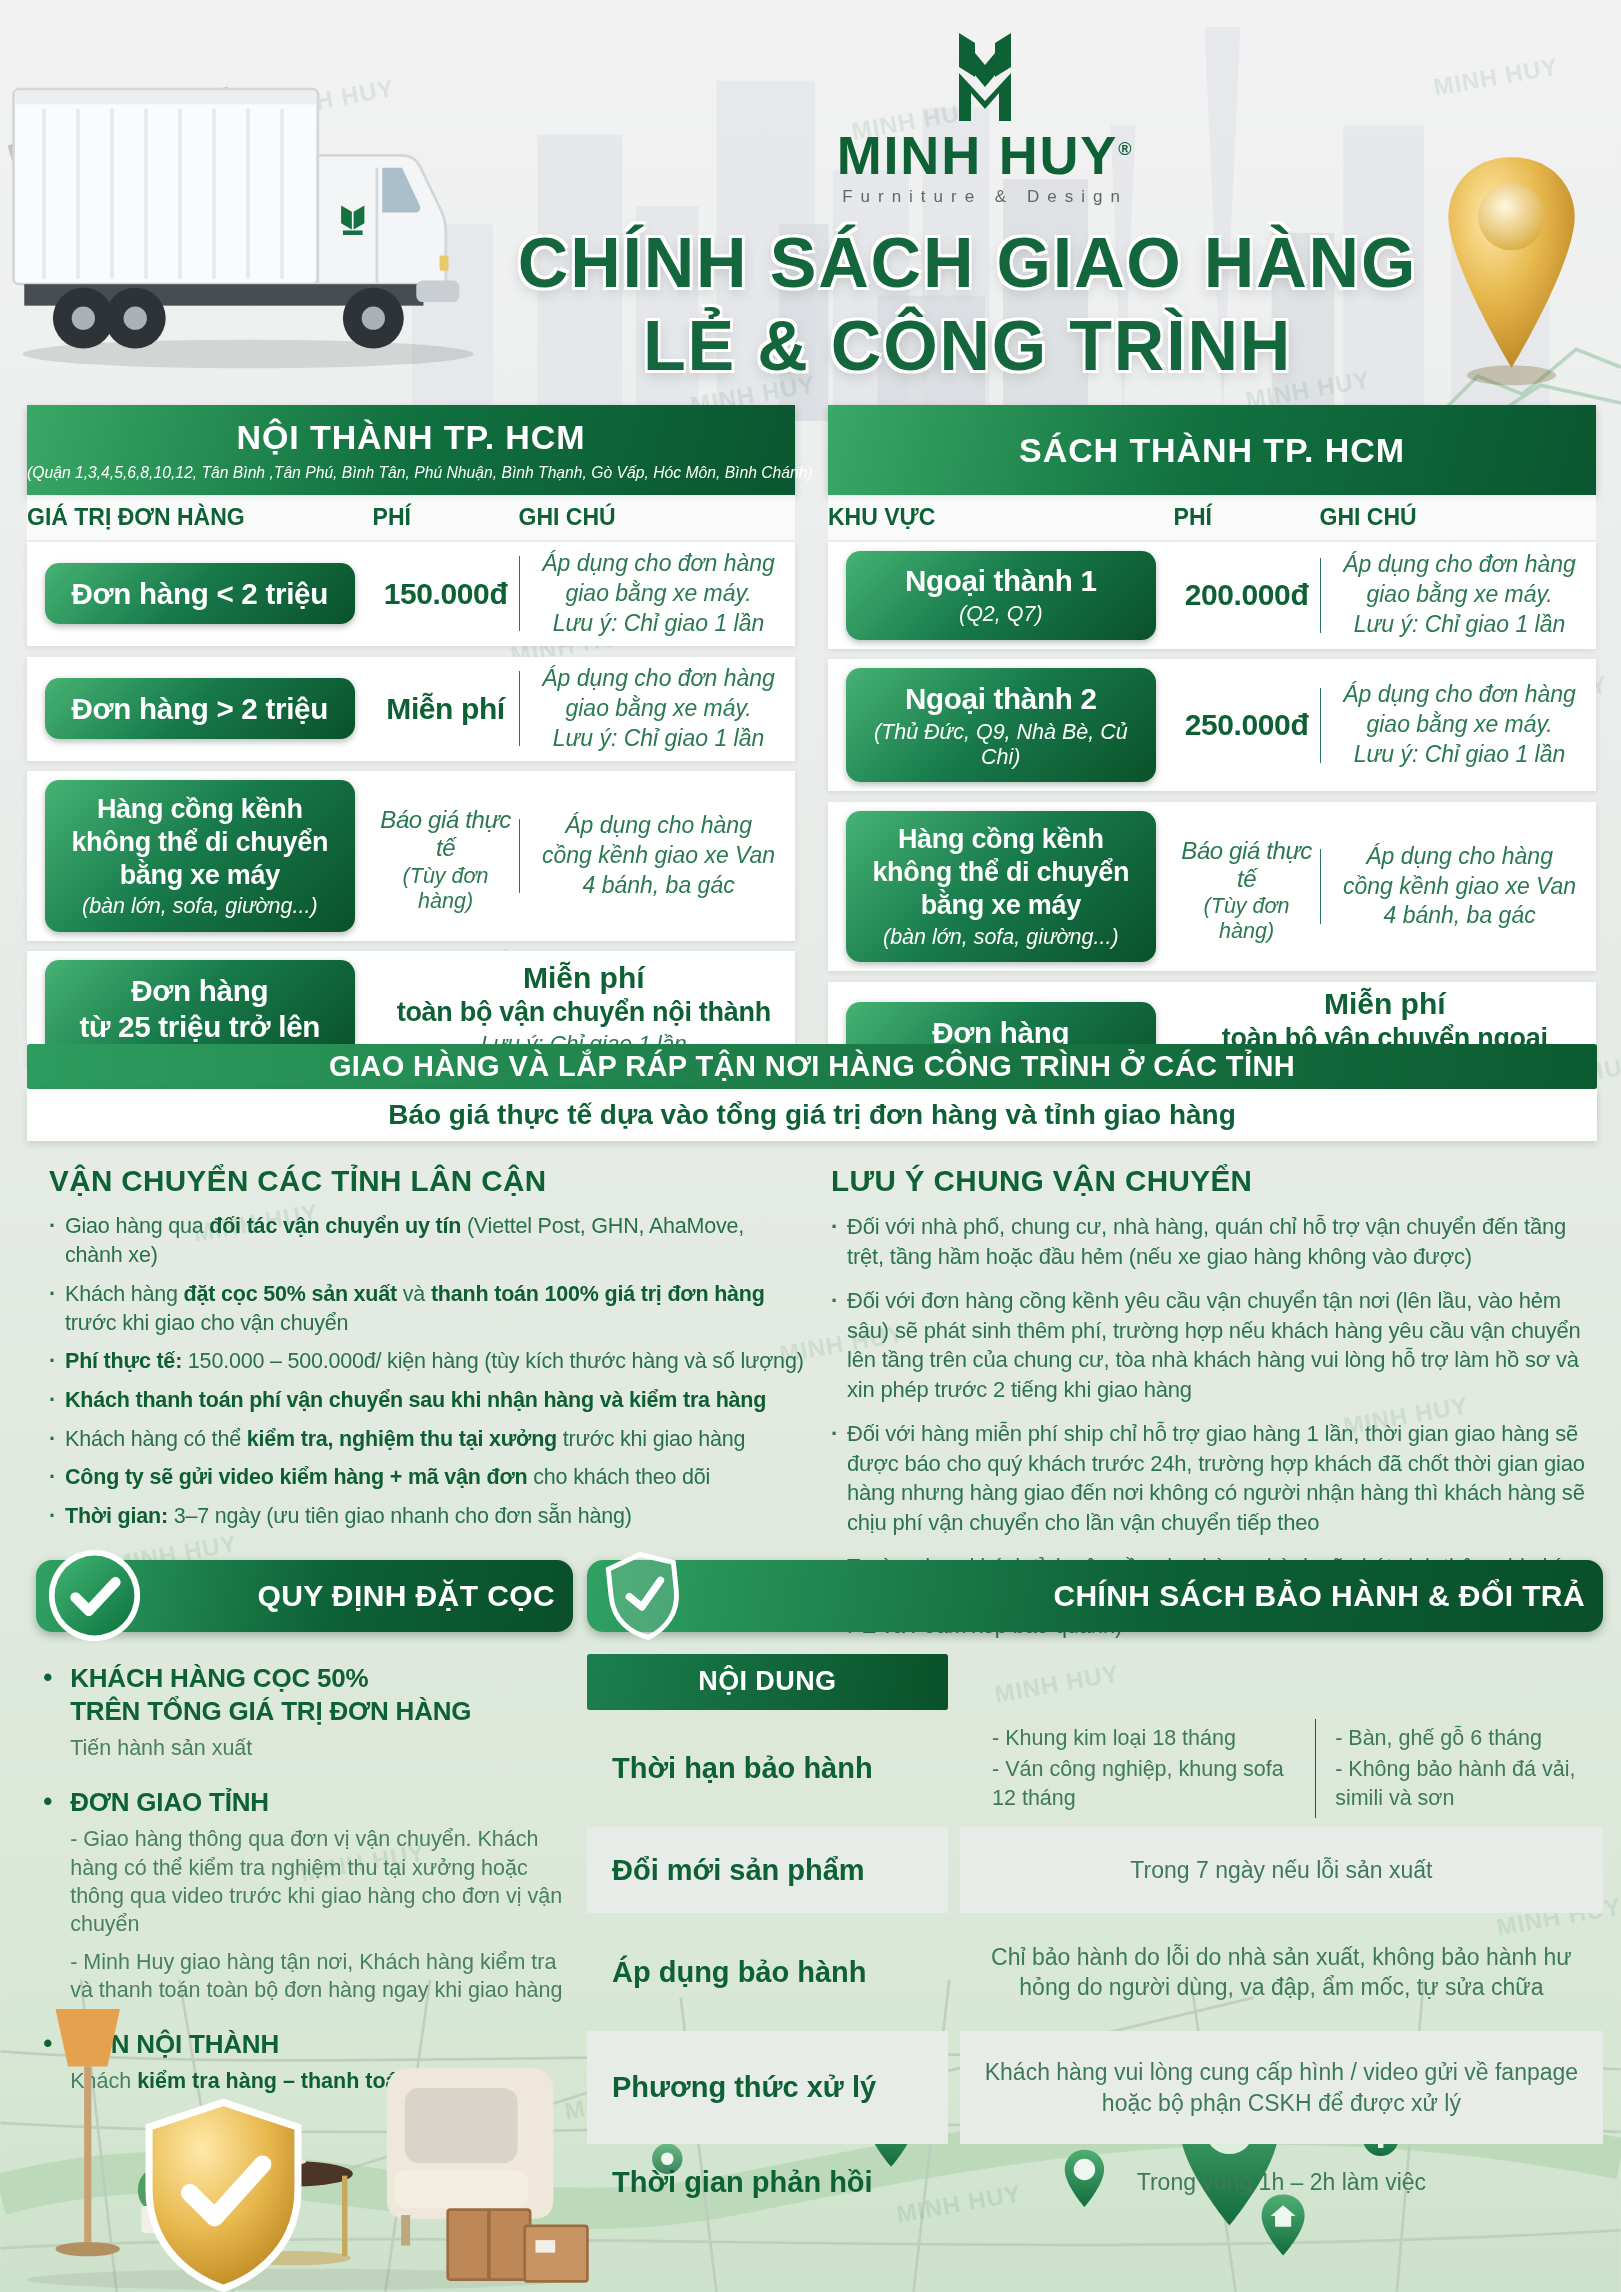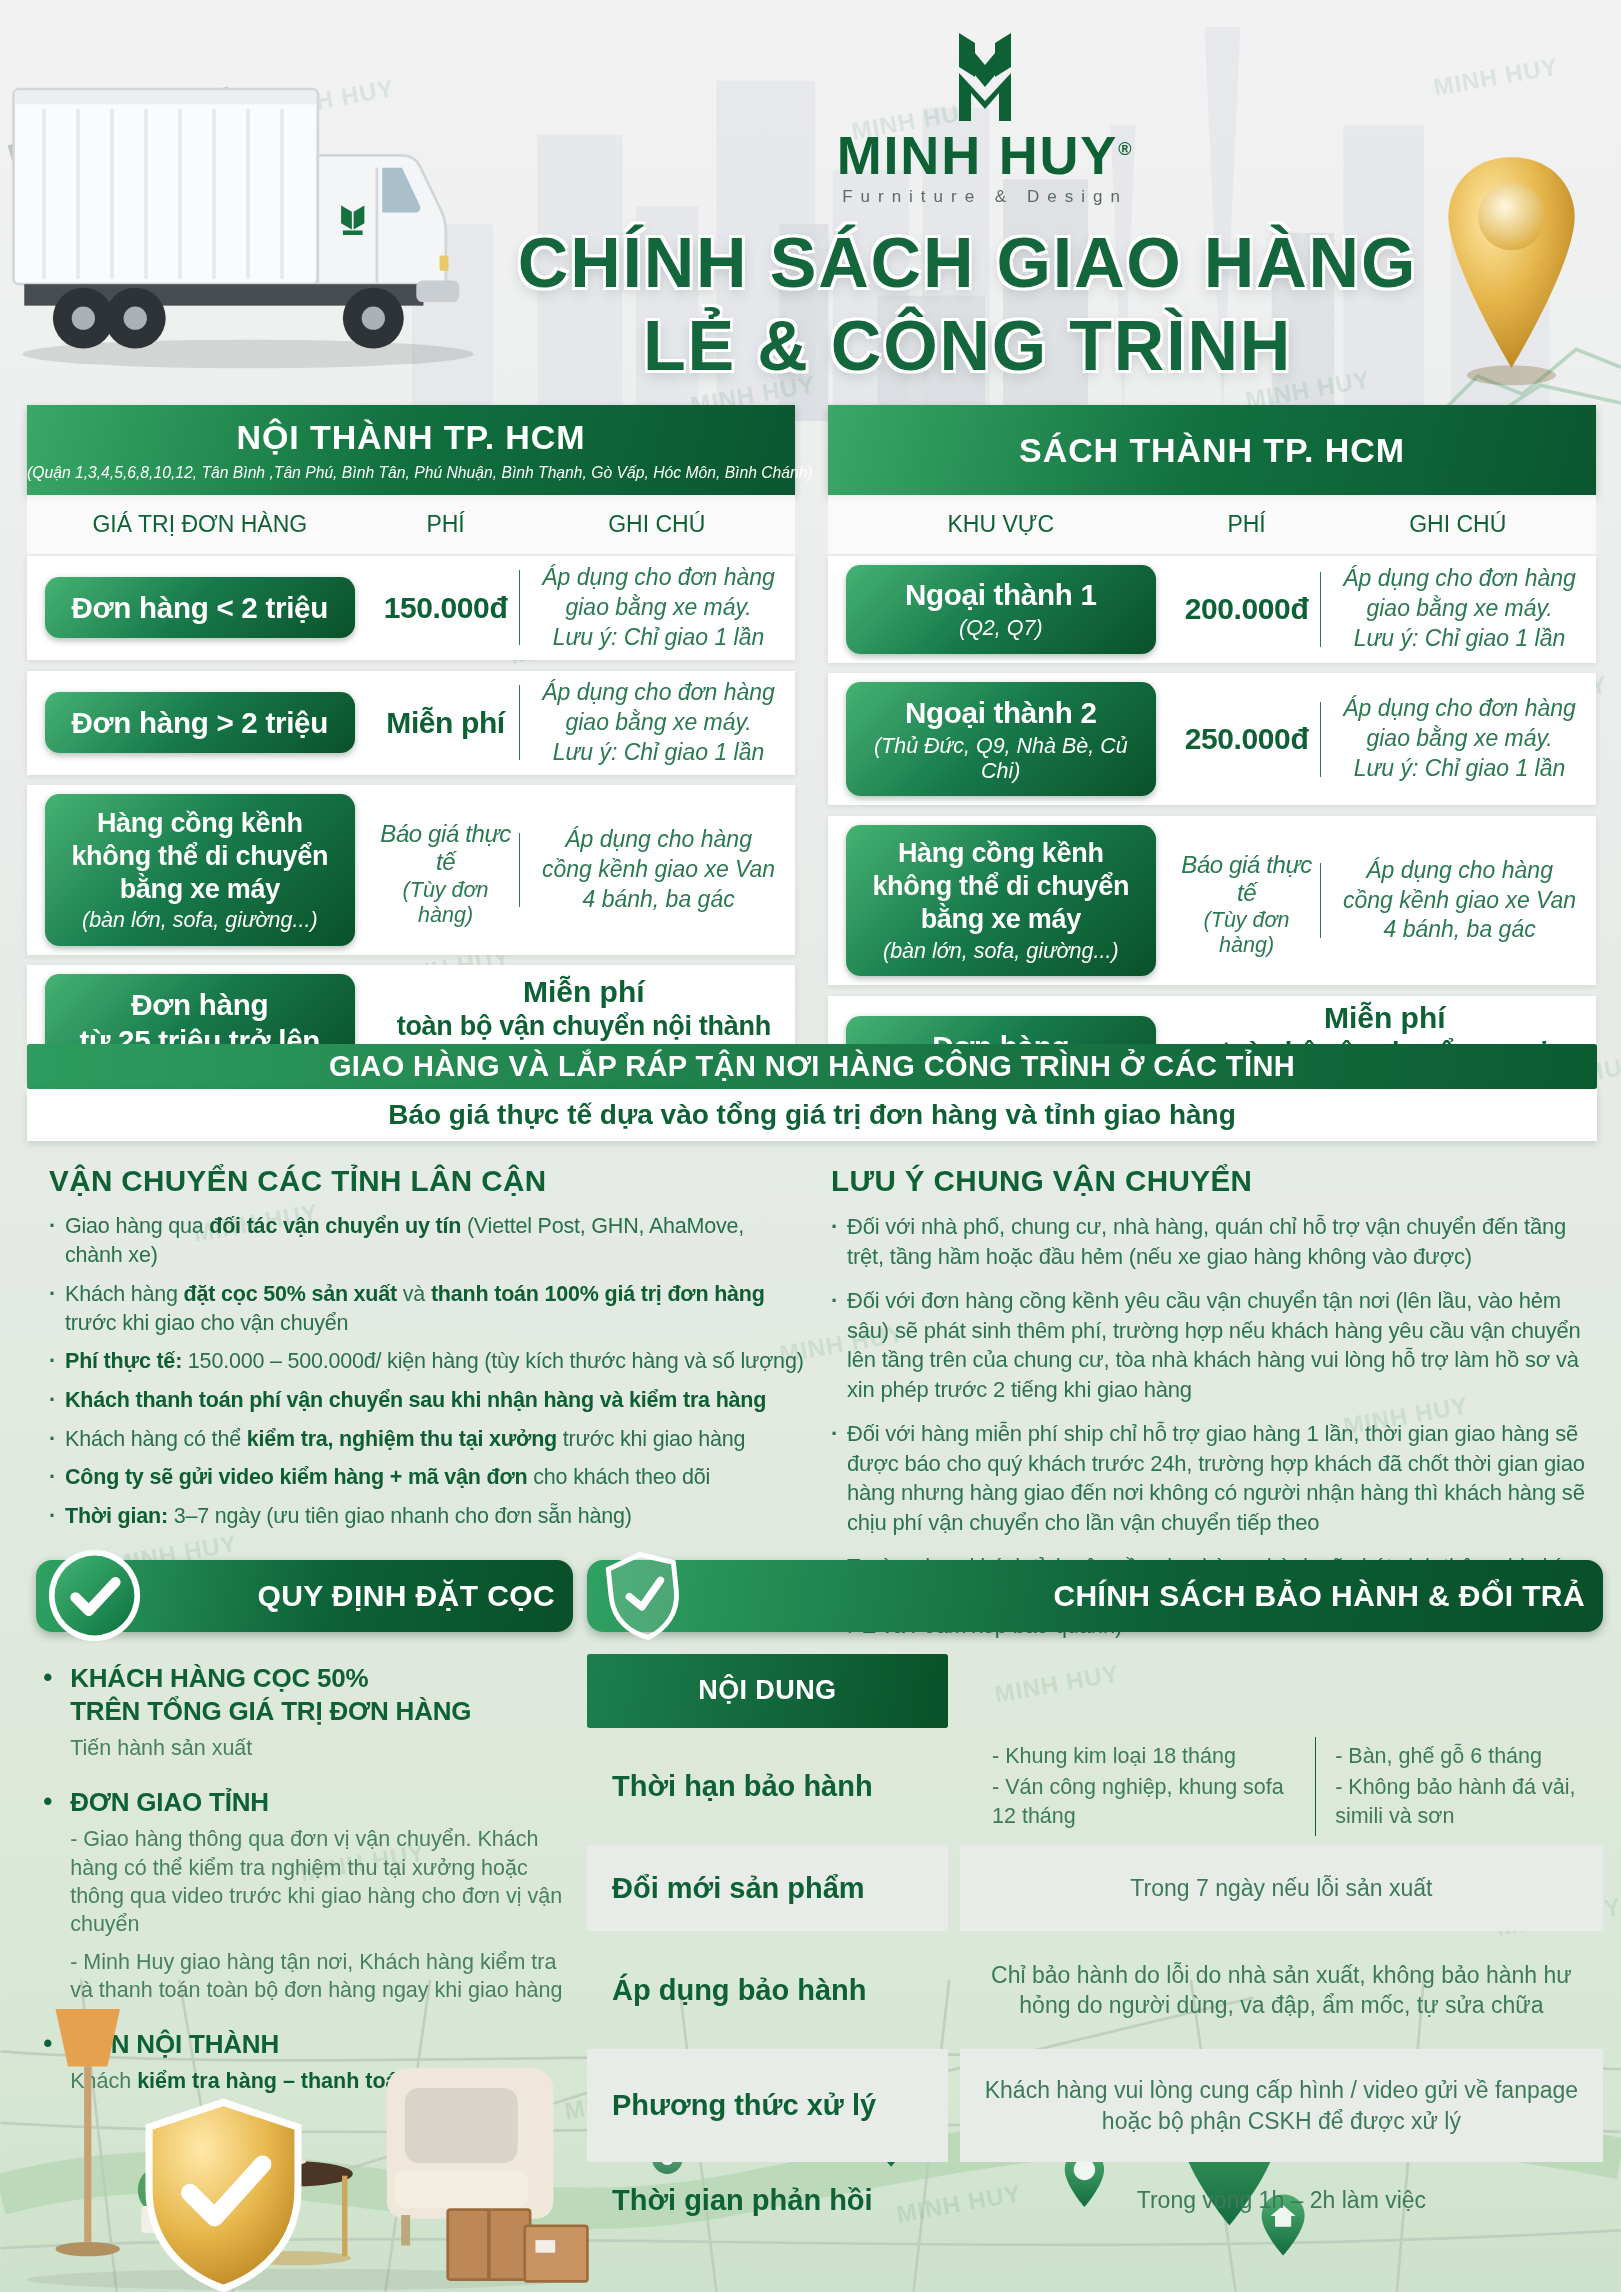--- a/index.html
+++ b/index.html
@@ -26,22 +26,22 @@
     font-weight:800;font-size:70px;line-height:1.18;letter-spacing:1.8px;color:#14663c;
     text-shadow:-2.7px -2.7px 0 #fff,2.7px -2.7px 0 #fff,-2.7px 2.7px 0 #fff,2.7px 2.7px 0 #fff,0 5.4px 12.5px rgba(60,80,66,.25);}
   
   .ptable{position:absolute;top:405px;width:768px;}
   .ptable.left{left:27px;} .ptable.right{left:828px;}
   .t-header{height:90px;background:linear-gradient(105deg,#3aa866 0%,#11713f 48%,#0a5630 100%);
     color:#fff;display:flex;flex-direction:column;justify-content:center;text-align:center;
     box-shadow:0 2.7px 7.2px rgba(30,60,40,.25);}
   .t-title{font-weight:800;font-size:34px;letter-spacing:0.9px;}
   .t-sub{font-style:italic;font-size:15.7px;margin-top:6.3px;white-space:nowrap;}
-  .t-cols{height:59px;display:grid;grid-template-columns:45% 19% 36%;align-items:center;text-align:center;
-    font-weight:400;font-size:23px;color:#0e6134;background:rgba(255,255,255,.72);}
+  .t-cols{height:45px;display:grid;grid-template-columns:45% 19% 36%;align-items:center;
+    font-weight:700;font-size:23px;color:#0e6134;background:rgba(255,255,255,.72);}
   .t-rows{display:flex;flex-direction:column;gap:10.7px;margin-top:1.8px;}
   .t-row{background:#fff;box-shadow:0 1.8px 5.4px rgba(40,60,45,.12);display:grid;
     grid-template-columns:45% 19% 36%;align-items:center;min-height:102px;}
   .t-rows .t-row:nth-child(3){min-height:159px;}
   .t-row.t-merged{grid-template-columns:45% 55%;}
   .cell-label{display:flex;justify-content:center;padding:9px 7.2px;}
   .label-btn{width:296px;border-radius:14.3px;padding:12.5px 7.2px;text-align:center;color:#fff;
     background:linear-gradient(135deg,#46b273 0%,#17794a 48%,#0a5129 100%);
     box-shadow:0 2.7px 6.3px rgba(20,50,30,.3);}
   .lbl-line{font-weight:700;font-size:29.6px;line-height:1.22;letter-spacing:-0.3px;}
@@ -89,21 +89,21 @@
   .dep-head .dot{width:27px;font-size:26px;color:#0e6134;}
   .dep-head-lines{font-weight:800;font-size:26px;line-height:1.25;color:#0e6134;letter-spacing:-0.2px;}
   .dep-body{margin:7.2px 0 0 27px;font-size:21.5px;line-height:1.32;color:#47805f;}
   .dep-p{margin-bottom:9px;}
   .dep-p .bold{font-weight:700;color:#0d5e33;}
   .furniture{position:absolute;left:0;top:1984px;width:591px;height:309px;}
   .goldshield{position:absolute;left:134px;top:2097px;width:179px;height:195px;}
   
   .warranty{position:absolute;left:587px;top:1560px;width:1016px;}
   .w-cols{margin-top:21.5px;display:grid;grid-template-columns:35.5% 63.3%;column-gap:1.2%;}
-  .w-cols span{height:74px;display:flex;align-items:center;justify-content:center;color:#fff;
+  .w-cols span{height:56px;display:flex;align-items:center;justify-content:center;color:#fff;
     font-weight:800;font-size:27px;letter-spacing:0.4px;border-radius:2.7px;
     background:linear-gradient(100deg,#1b7f4e,#0a5128);}
   .w-row{display:grid;grid-template-columns:35.5% 63.3%;column-gap:1.2%;}
   .w-row>div{display:flex;align-items:center;}
   .w-label{font-weight:800;font-size:29px;color:#0e6134;padding-left:25px;}
   .w-policy{justify-content:center;text-align:center;font-size:23px;line-height:1.32;color:#3c7a59;padding:9px 12.5px;}
   .w-row.shaded>div{background:#e8ece8;}
   .w-row:nth-child(1){min-height:109px;} .w-row:nth-child(2){min-height:86px;}
   .w-row:nth-child(3){min-height:118px;} .w-row:nth-child(4){min-height:113px;}
   .w-row:nth-child(5){min-height:77px;}

